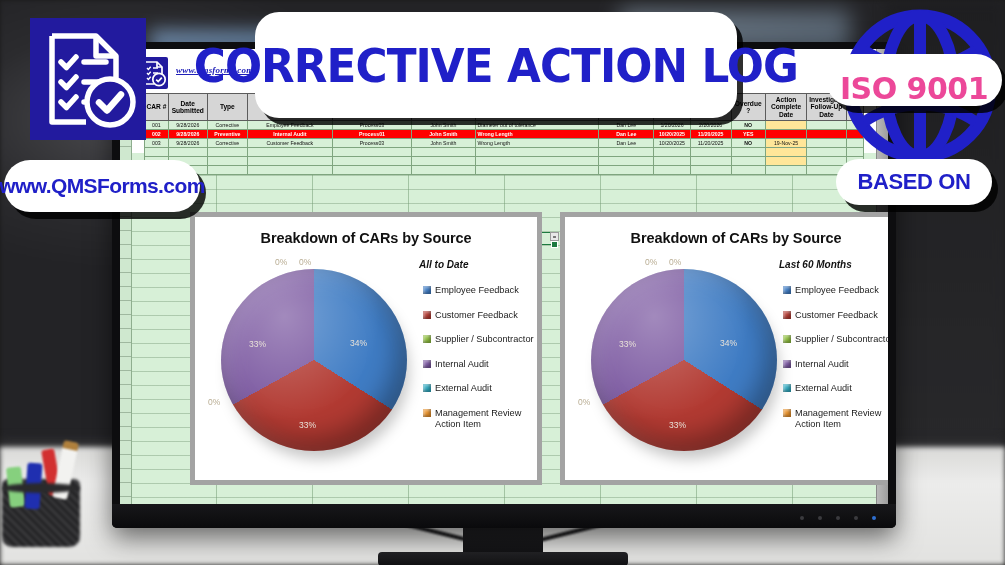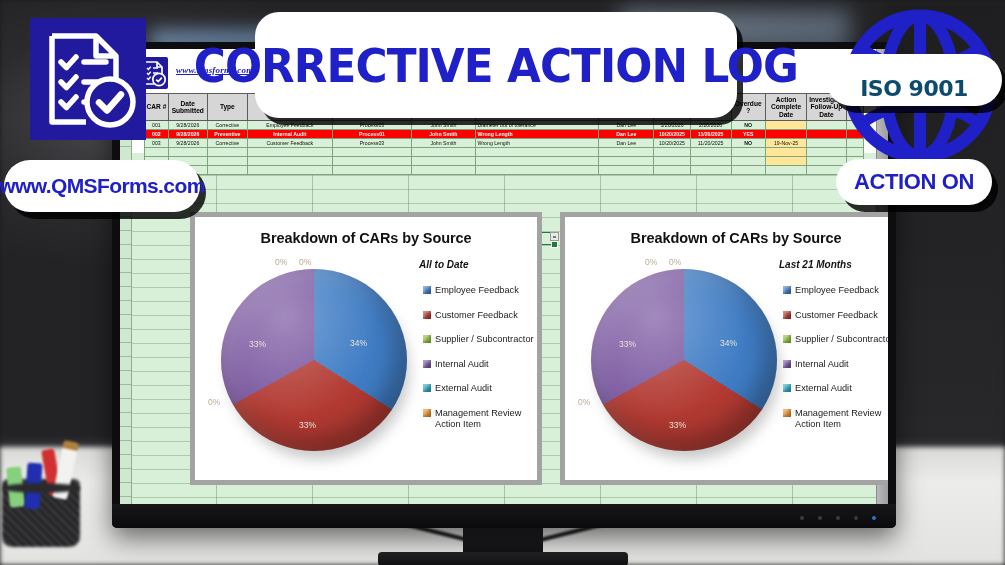--- a/index.html
+++ b/index.html
@@ -219,21 +219,21 @@
     display:flex; align-items:center; justify-content:center;
   }
   .pill-title { left:255px; top:12px; width:482px; height:106px; border-radius:24px; }
   .pill-title span {
     font-family:"DejaVu Sans", sans-serif; font-weight:bold; font-size:47px;
     color:#2020c8; letter-spacing:-1px; transform: scaleX(.93); white-space:nowrap;
   }
   .pill-qms { left:4px; top:160px; width:196px; height:52px; }
   .pill-qms span { font-size:21px; font-weight:bold; color:#2020c8; letter-spacing:-.6px; }
   .pill-iso { left:826px; top:54px; width:176px; height:52px; }
-  .pill-iso span { font-family:"DejaVu Sans", sans-serif; font-weight:bold; font-size:22px; color:#0c4a6e; letter-spacing:-.5px;margin-top:16px; }
+  .pill-iso span { font-family:"DejaVu Sans", sans-serif; font-weight:bold; font-size:30px; color:#ec4899; letter-spacing:-.5px;margin-top:16px; }
   .pill-based { left:836px; top:159px; width:156px; height:46px; }
   .pill-based span { font-size:22px; font-weight:bold; color:#2020c8; letter-spacing:-.4px; }
 
   .globe { position:absolute; left:838px; top:4px; width:164px; height:164px; color:#2020c8; }
 
   .doc-icon {
     position:absolute; left:30px; top:18px; width:116px; height:122px;
     background:#221a9e;
   }
 </style>
@@ -463,21 +463,21 @@
             </div>
           <div class="legend-item">
             <span class="swatch" style="background:#e8912a"></span>
             <span style="max-width:96px; display:inline-block;">Management Review Action Item</span>
             </div>
         </div>
       </div>
 
       <div class="chart-card right">
         <div class="chart-title">Breakdown of CARs by Source</div>
-        <div class="chart-sub">Last 21 Months</div>
+        <div class="chart-sub">Last 60 Months</div>
 
         <div class="pie-wrap">
           <div class="pie-shadow"></div>
           <div class="pie"></div>
           <span class="zero-lbl" style="left:54px; top:-12px;">0%</span>
           <span class="zero-lbl" style="left:78px; top:-12px;">0%</span>
           <span class="slice-lbl" style="left:129px; top:69px;">34%</span>
           <span class="slice-lbl" style="left:78px; top:151px;">33%</span>
           <span class="slice-lbl" style="left:28px; top:70px;">33%</span>
           <span class="zero-lbl" style="left:-13px; top:128px;">0%</span>
@@ -554,14 +554,14 @@
 
 <div class="pill pill-qms">
   <span>www.QMSForms.com</span>
 </div>
 
 <div class="pill pill-iso">
   <span>ISO 9001</span>
 </div>
 
 <div class="pill pill-based">
-  <span>ACTION ON</span>
+  <span>BASED ON</span>
 </div>
 
 </body></html>

